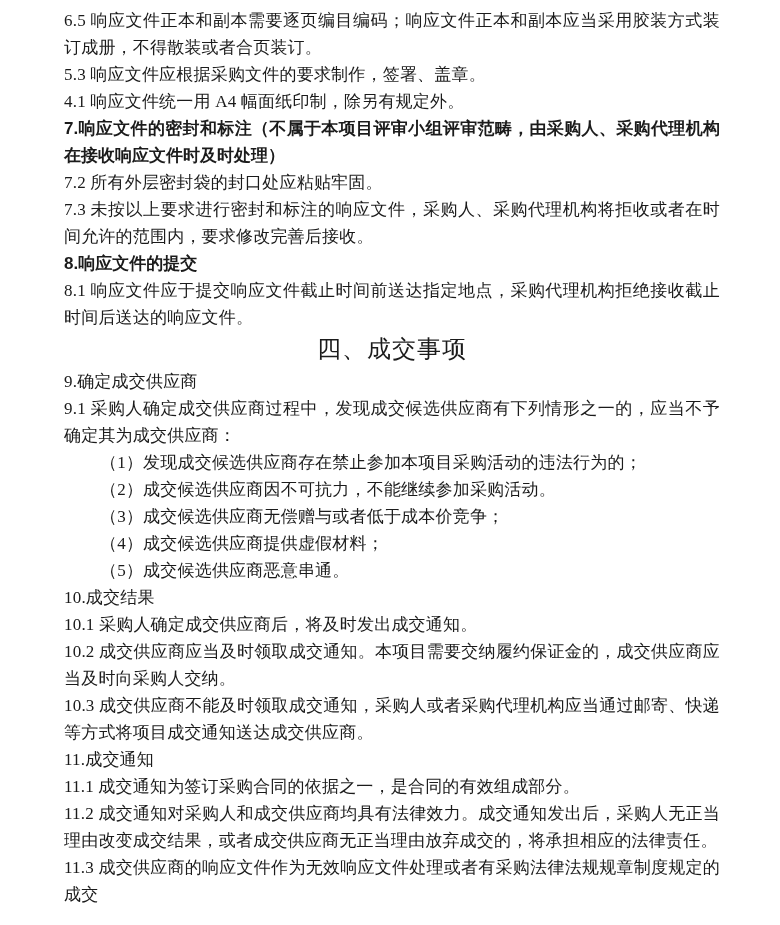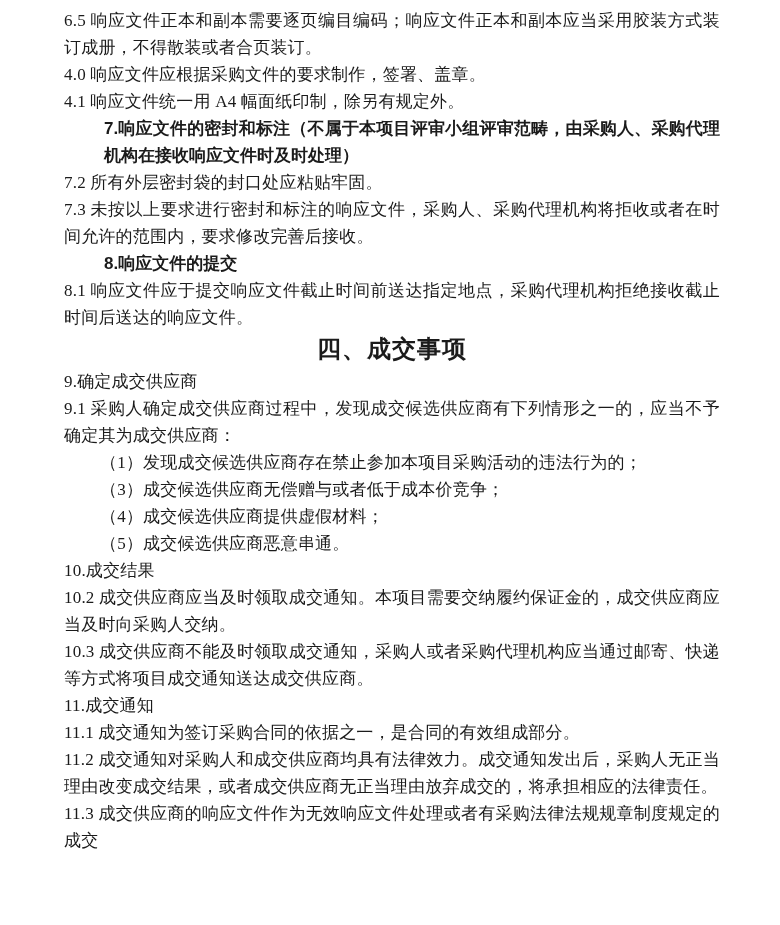--- a/index.html
+++ b/index.html
@@ -25,56 +25,57 @@
     margin: 0;
     font-size: 17px;
     line-height: 27px;
     text-align: justify;
     letter-spacing: 0.2px;
   }
   p.clause.bold {
     font-family: "Liberation Sans", "DejaVu Sans", sans-serif;
     font-weight: 700;
     letter-spacing: 0px;
-    margin-left: 40px;
   }
   p.clause.indent {
     padding-left: 36px;
   }
   p.clause.heading {
     font-family: "Liberation Sans", "DejaVu Sans", sans-serif;
-    font-weight: 700;
+    font-weight: 400;
     font-size: 24px;
     line-height: 32px;
     text-align: center;
     margin: 2px 0 3px 0;
     letter-spacing: 1px;
   }
 </style>
 </head>
 <body style="color: rgb(27, 27, 27); background: rgb(255, 255, 255);">
 
 <main class="page">
   <div id="paragraph-container">
       <p class="clause">6.5 响应文件正本和副本需要逐页编目编码；响应文件正本和副本应当采用胶装方式装订成册，不得散装或者合页装订。</p>
-      <p class="clause">4.0 响应文件应根据采购文件的要求制作，签署、盖章。</p>
+      <p class="clause">5.3 响应文件应根据采购文件的要求制作，签署、盖章。</p>
       <p class="clause">4.1 响应文件统一用 A4 幅面纸印制，除另有规定外。</p>
       <p class="clause bold">7.响应文件的密封和标注（不属于本项目评审小组评审范畴，由采购人、采购代理机构在接收响应文件时及时处理）</p>
       <p class="clause">7.2 所有外层密封袋的封口处应粘贴牢固。</p>
       <p class="clause">7.3 未按以上要求进行密封和标注的响应文件，采购人、采购代理机构将拒收或者在时间允许的范围内，要求修改完善后接收。</p>
       <p class="clause bold">8.响应文件的提交</p>
       <p class="clause">8.1 响应文件应于提交响应文件截止时间前送达指定地点，采购代理机构拒绝接收截止时间后送达的响应文件。</p>
       <p class="clause heading">四、成交事项</p>
       <p class="clause">9.确定成交供应商</p>
       <p class="clause">9.1 采购人确定成交供应商过程中，发现成交候选供应商有下列情形之一的，应当不予确定其为成交供应商：</p>
       <p class="clause indent">（1）发现成交候选供应商存在禁止参加本项目采购活动的违法行为的；</p>
+      <p class="clause indent">（2）成交候选供应商因不可抗力，不能继续参加采购活动。</p>
       <p class="clause indent">（3）成交候选供应商无偿赠与或者低于成本价竞争；</p>
       <p class="clause indent">（4）成交候选供应商提供虚假材料；</p>
       <p class="clause indent">（5）成交候选供应商恶意串通。</p>
       <p class="clause">10.成交结果</p>
+      <p class="clause">10.1 采购人确定成交供应商后，将及时发出成交通知。</p>
       <p class="clause">10.2 成交供应商应当及时领取成交通知。本项目需要交纳履约保证金的，成交供应商应当及时向采购人交纳。</p>
       <p class="clause">10.3 成交供应商不能及时领取成交通知，采购人或者采购代理机构应当通过邮寄、快递等方式将项目成交通知送达成交供应商。</p>
       <p class="clause">11.成交通知</p>
       <p class="clause">11.1 成交通知为签订采购合同的依据之一，是合同的有效组成部分。</p>
       <p class="clause">11.2 成交通知对采购人和成交供应商均具有法律效力。成交通知发出后，采购人无正当理由改变成交结果，或者成交供应商无正当理由放弃成交的，将承担相应的法律责任。</p>
       <p class="clause">11.3 成交供应商的响应文件作为无效响应文件处理或者有采购法律法规规章制度规定的成交</p>
     </div>
 </main>
 
 </body></html>

